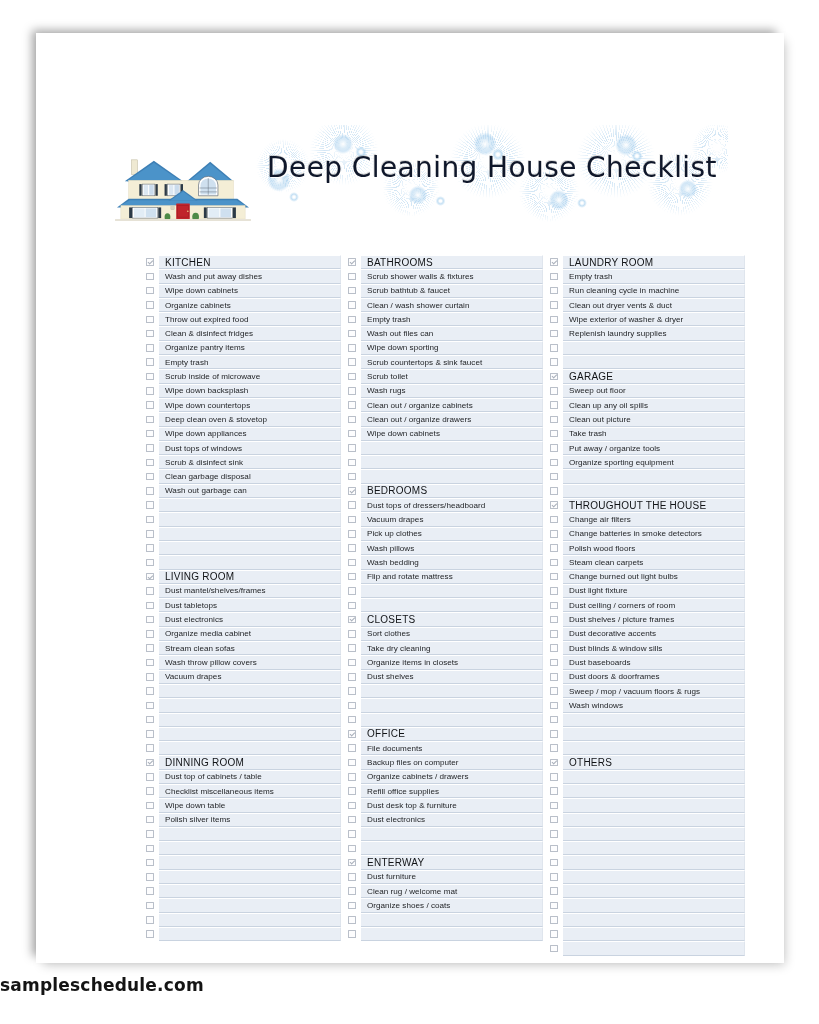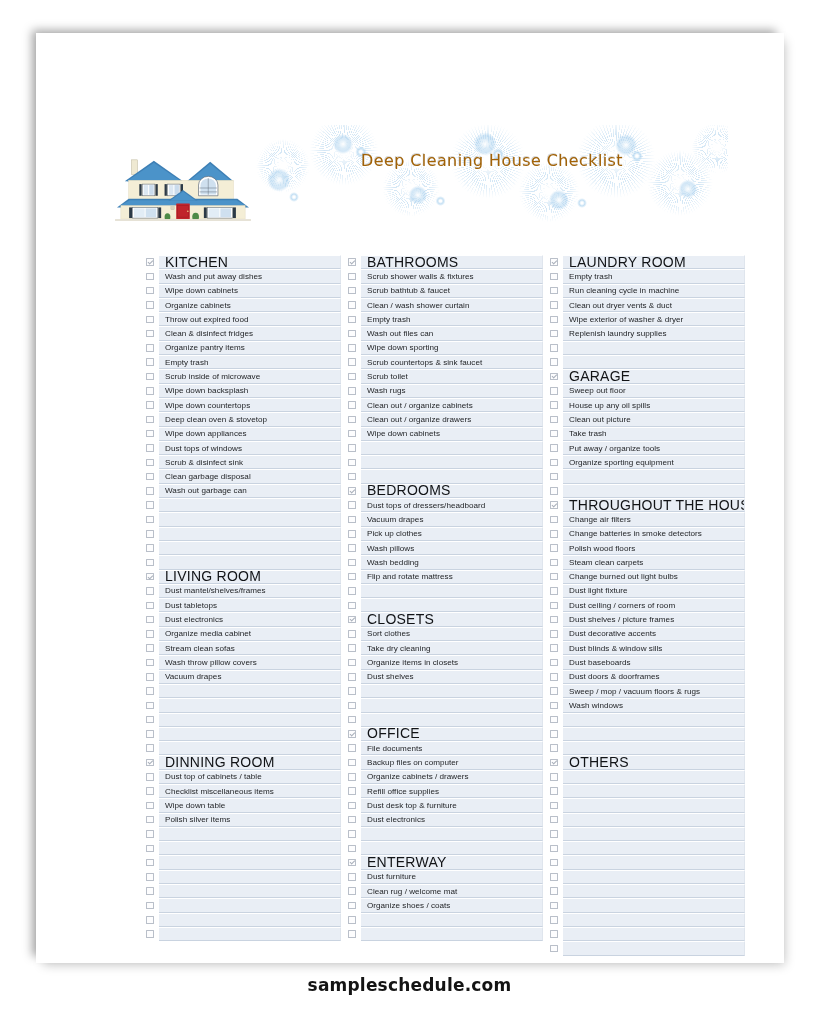--- a/index.html
+++ b/index.html
@@ -71,24 +71,24 @@
       rgba(255,255,255,0.98) 18%,
       rgba(178,214,240,0.75) 48%,
       rgba(255,255,255,0) 82%);
   }
   #title-text {
     position: absolute;
     left: 0; top: 26px;
     width: 472px;
     text-align: center;
     font-family: "DejaVu Sans", sans-serif;
-    font-size: 16px;
+    font-size: 28px;
     font-weight: 400;
     letter-spacing: 0.4px;
-    color: #a16207;
+    color: #0f172a;
     text-shadow: 1.2px 1.2px 0 rgba(255,255,255,0.95),
                 -0.6px -0.6px 0 rgba(120,120,120,0.30);
     white-space: nowrap;
   }
 
   
   #columns {
     position: absolute;
     left: 110px; top: 222px;
     width: 600px;
@@ -138,32 +138,32 @@
     overflow: hidden;
   }
   .labelcell .txt {
     font-size: 8.1px;
     line-height: 9px;
     color: #1d1f22;
     white-space: nowrap;
     letter-spacing: 0.03px;
   }
   .row.section .labelcell .txt {
-    font-size: 14px;
+    font-size: 10px;
     letter-spacing: 0.25px;
     color: #111316;
   }
   .row.spacer .labelcell .txt { color: transparent; }
 
   
   #footer {
     position: absolute;
     left: 0; top: 975px;
     width: 819px;
-    text-align: center;
+    text-align: left;
     font-family: "DejaVu Sans", sans-serif;
     font-size: 17px;
     font-weight: 700;
     color: #141414;
     letter-spacing: 0.2px;
   }
 </style>
 </head>
 <body>
 
@@ -1116,21 +1116,21 @@
             </div>
             <div class="labelcell">
               <span class="txt">Sweep out floor</span>
             </div>
           </div>
           <div class="row item">
             <div class="cbcell">
               <span class="cbox"></span>
             </div>
             <div class="labelcell">
-              <span class="txt">House up any oil spills</span>
+              <span class="txt">Clean up any oil spills</span>
             </div>
           </div>
           <div class="row item">
             <div class="cbcell">
               <span class="cbox"></span>
             </div>
             <div class="labelcell">
               <span class="txt">Clean out picture</span>
             </div>
           </div>

